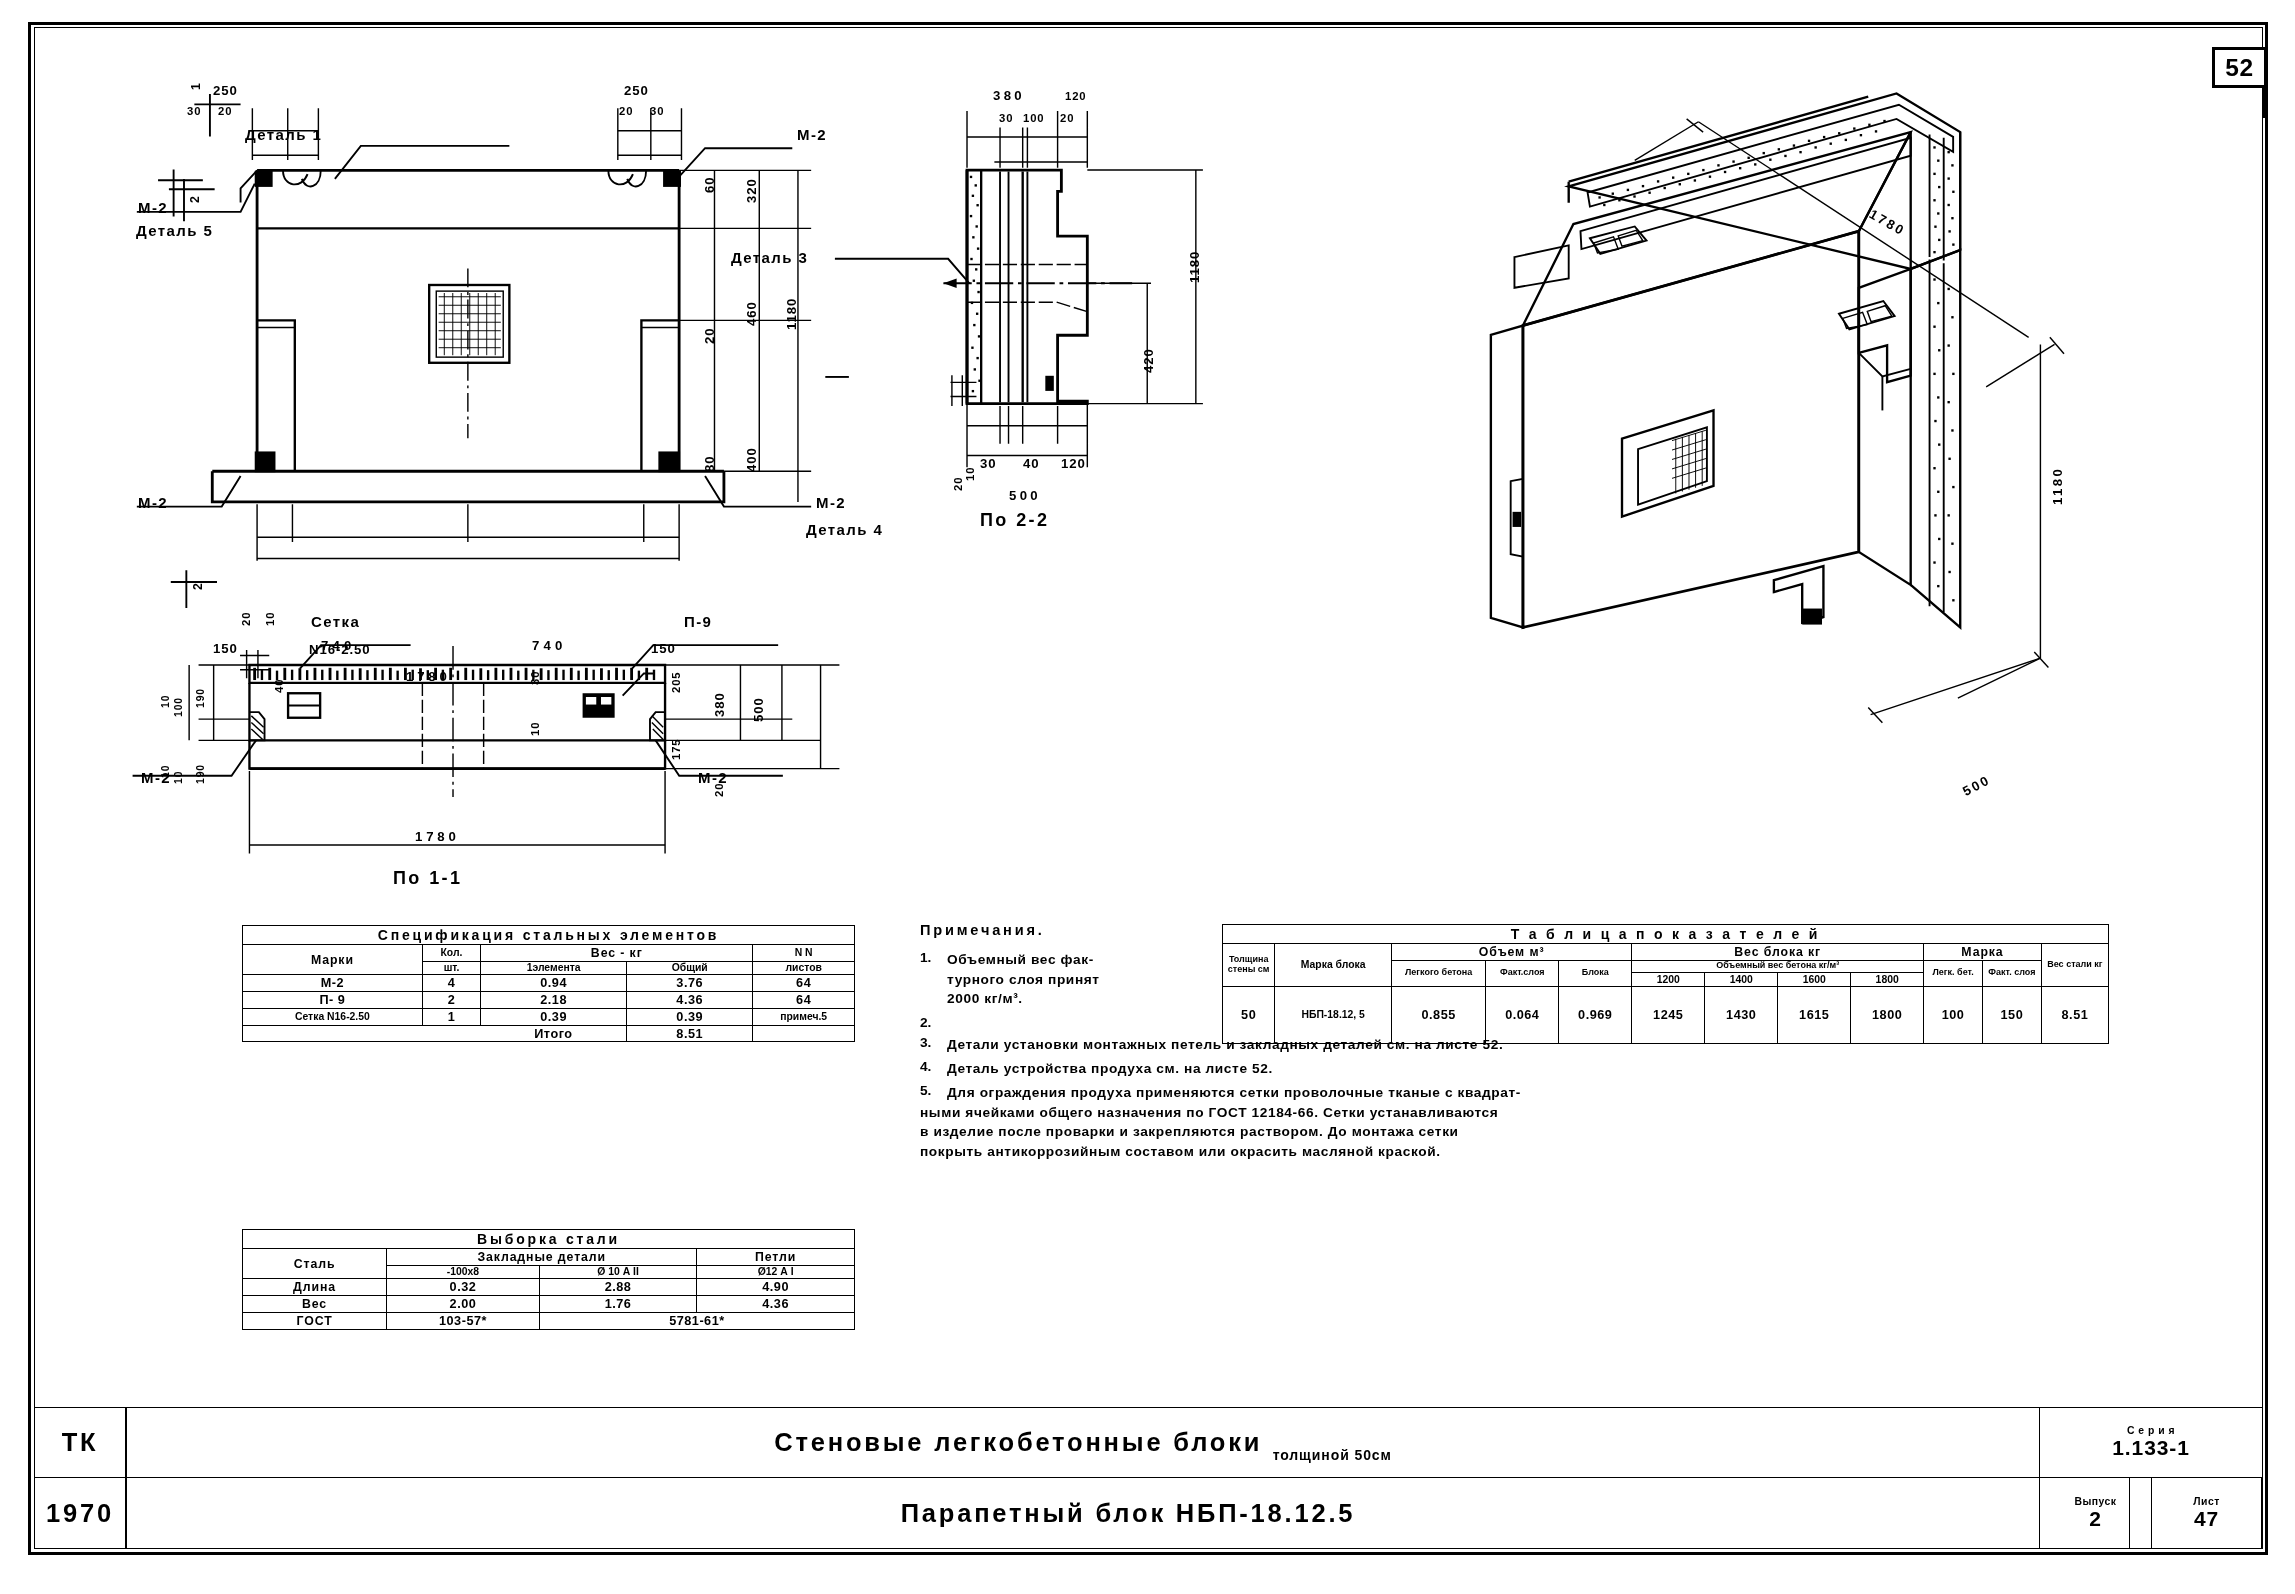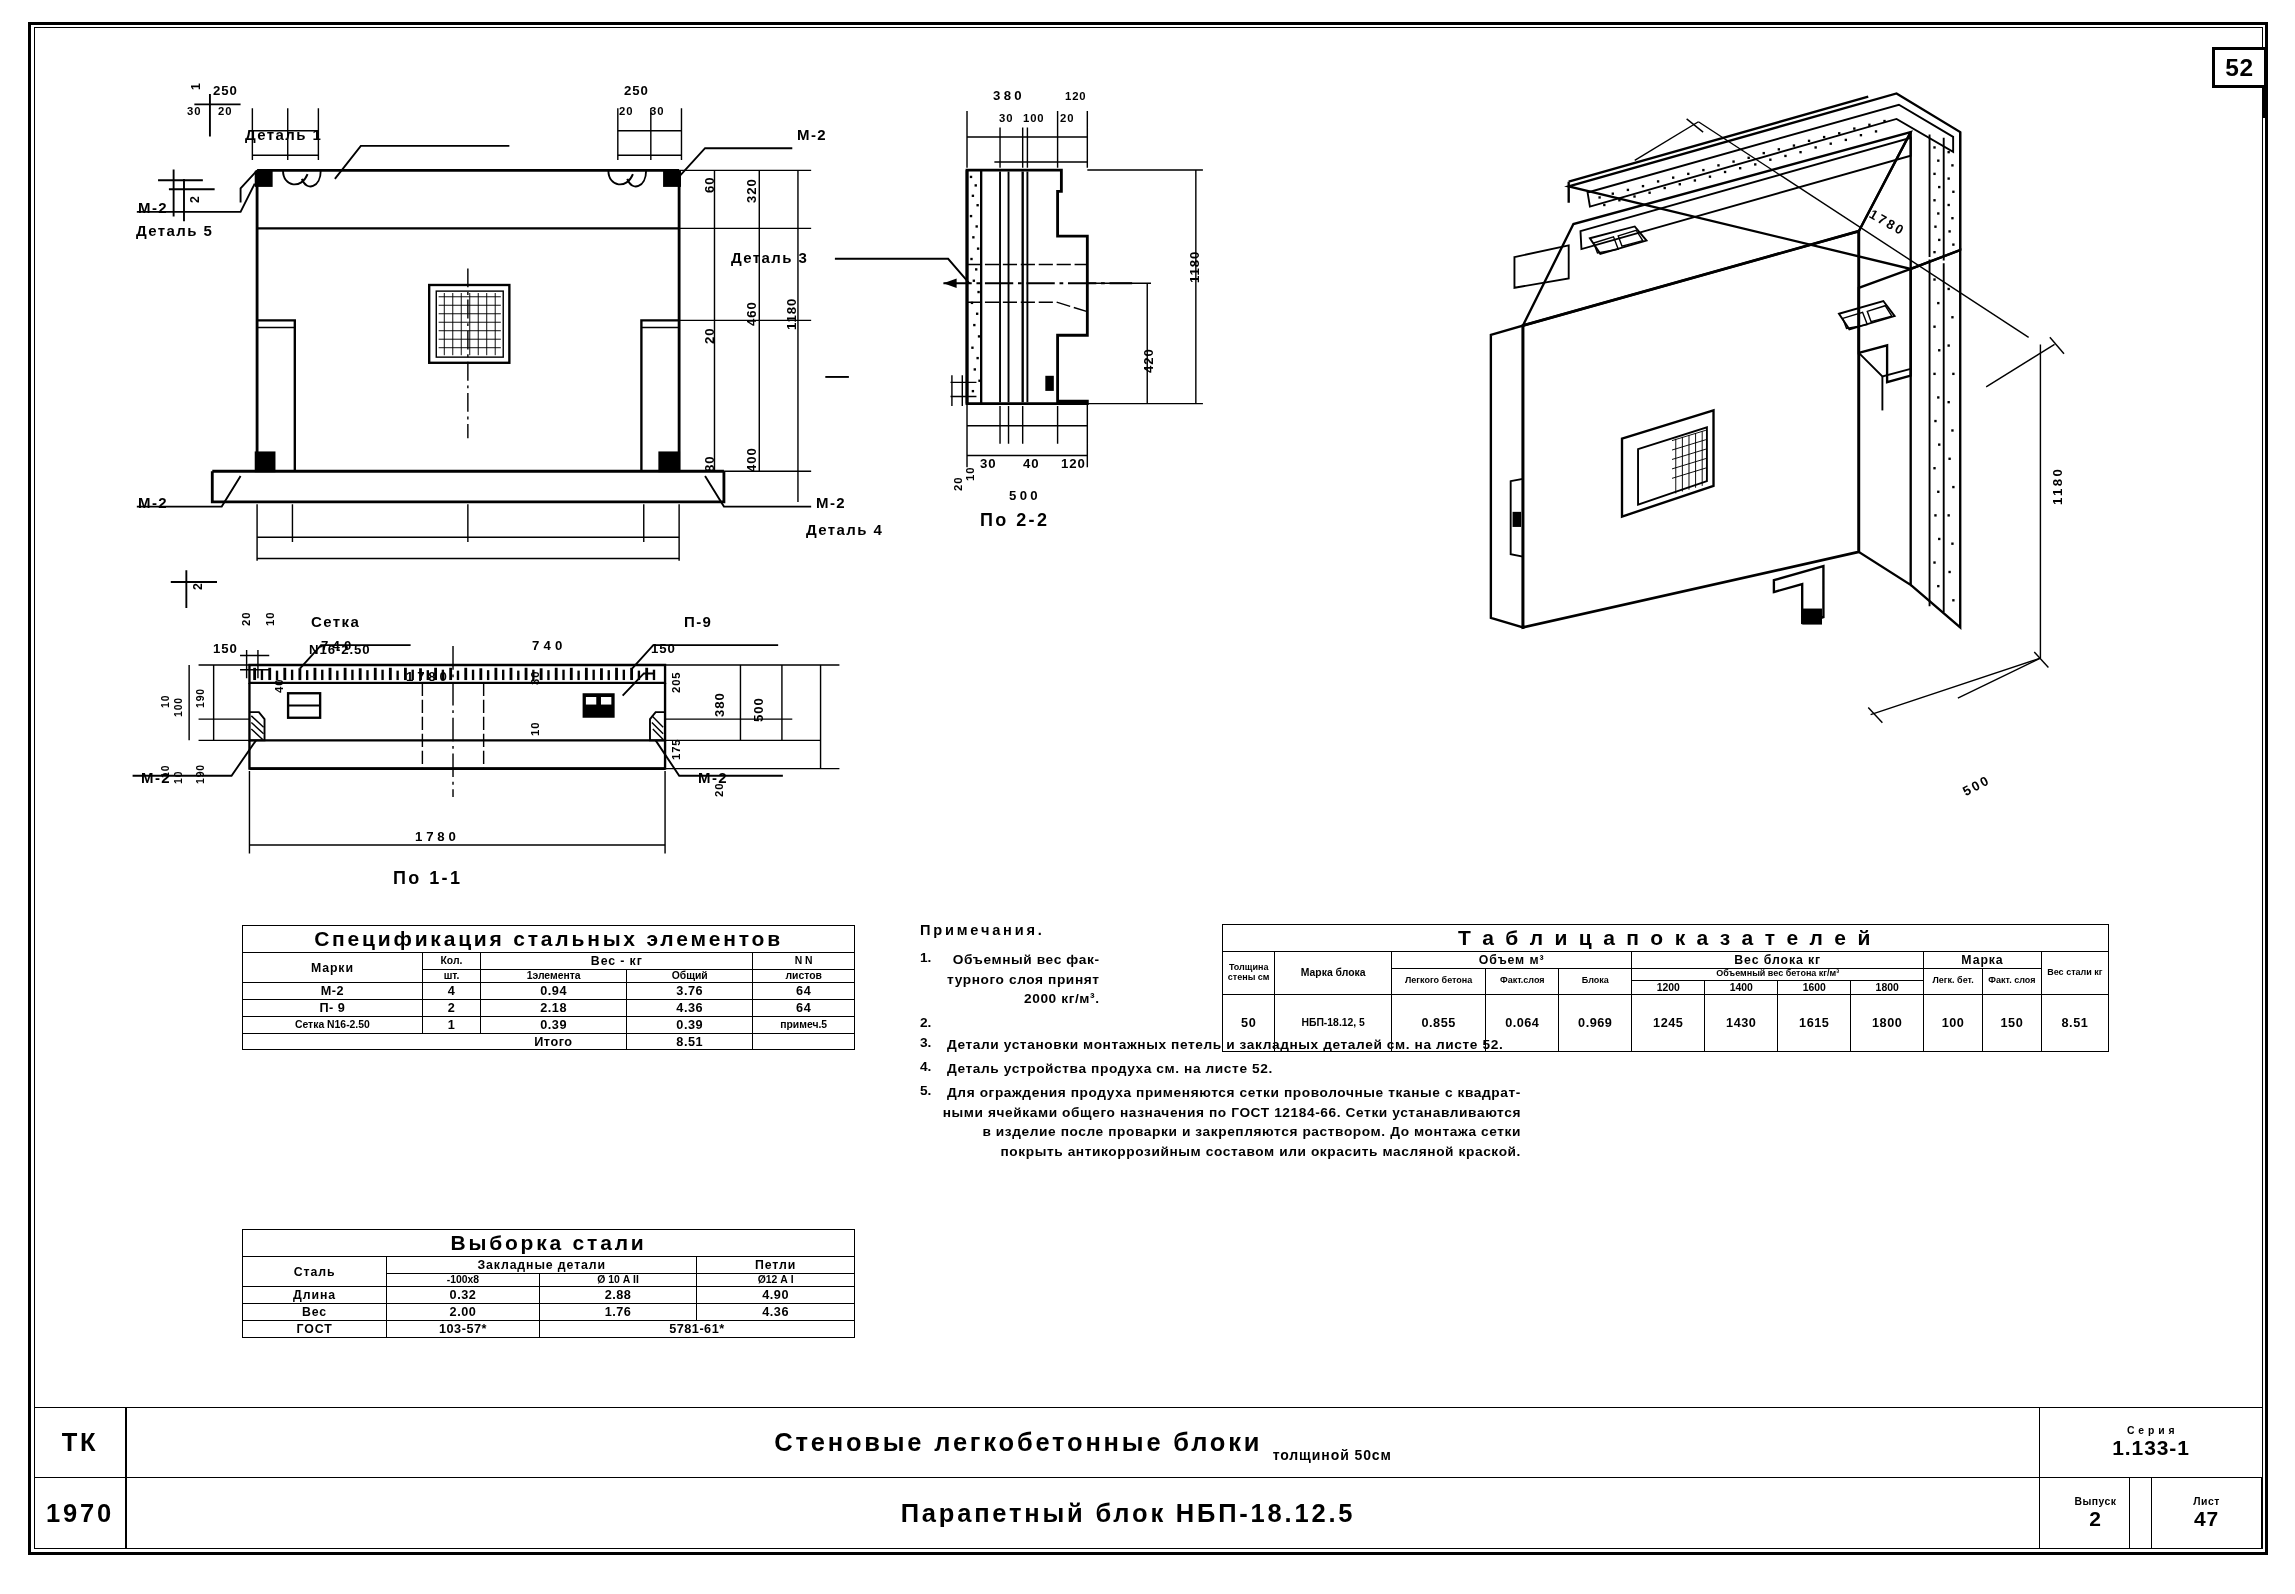--- a/index.html
+++ b/index.html
@@ -24,32 +24,32 @@
   .dim-txt.sm{font-size:11.3px;}
   .dim-txt.rot{transform:rotate(-90deg);transform-origin:left top;}
   .lbl{position:absolute;font-weight:bold;font-size:15px;letter-spacing:1.4px;
       white-space:nowrap;color:#000;}
   .lbl.big{font-size:18px;letter-spacing:2.4px;}
 
   
   table.dwg{border-collapse:collapse;position:absolute;background:#fff;}
   table.dwg td,table.dwg th{border:1.4px solid #000;text-align:center;
      font-weight:bold;color:#000;padding:0.9px 1.9px;font-size:12.7px;letter-spacing:0.5px;}
-  table.dwg .ttl{font-size:21px;letter-spacing:2.8px;border-width:1.9px;}
+  table.dwg .ttl{font-size:14px;letter-spacing:2.8px;border-width:1.9px;}
   table.dwg .hd{font-size:12.3px;letter-spacing:0.9px;}
   table.dwg .sm{font-size:10.4px;letter-spacing:0px;}
   table.dwg .xsm{font-size:9px;letter-spacing:0px;line-height:1.05;}
 
   
   #notes{position:absolute;left:920px;top:922px;width:1189px;}
   .notes-title{font-weight:bold;font-size:14.6px;letter-spacing:2.8px;margin-bottom:12.3px;}
   .note-row{display:flex;margin-bottom:2.8px;}
   .note-num{width:27px;flex:0 0 27px;font-weight:bold;font-size:13.7px;}
   .note-body{font-weight:bold;font-size:13.7px;letter-spacing:0.6px;line-height:1.42;}
-  .note-body .ln2{display:block;text-align:right;}
+  .note-body .ln2{display:block;}
 
   
   #titleblock{position:absolute;left:34px;top:1407px;width:2229px;height:142px;}
   #titleblock .tb{position:absolute;border:1.9px solid #000;box-sizing:border-box;
       display:flex;align-items:center;justify-content:center;font-weight:bold;}
   .tb-main{font-size:25.5px;letter-spacing:2.8px;}
   .tb-sub{font-size:14px;letter-spacing:0.9px;}
   .tb-small{font-size:10.4px;letter-spacing:0.5px;}
   .tb-num{font-size:21px;letter-spacing:0.9px;}
 

